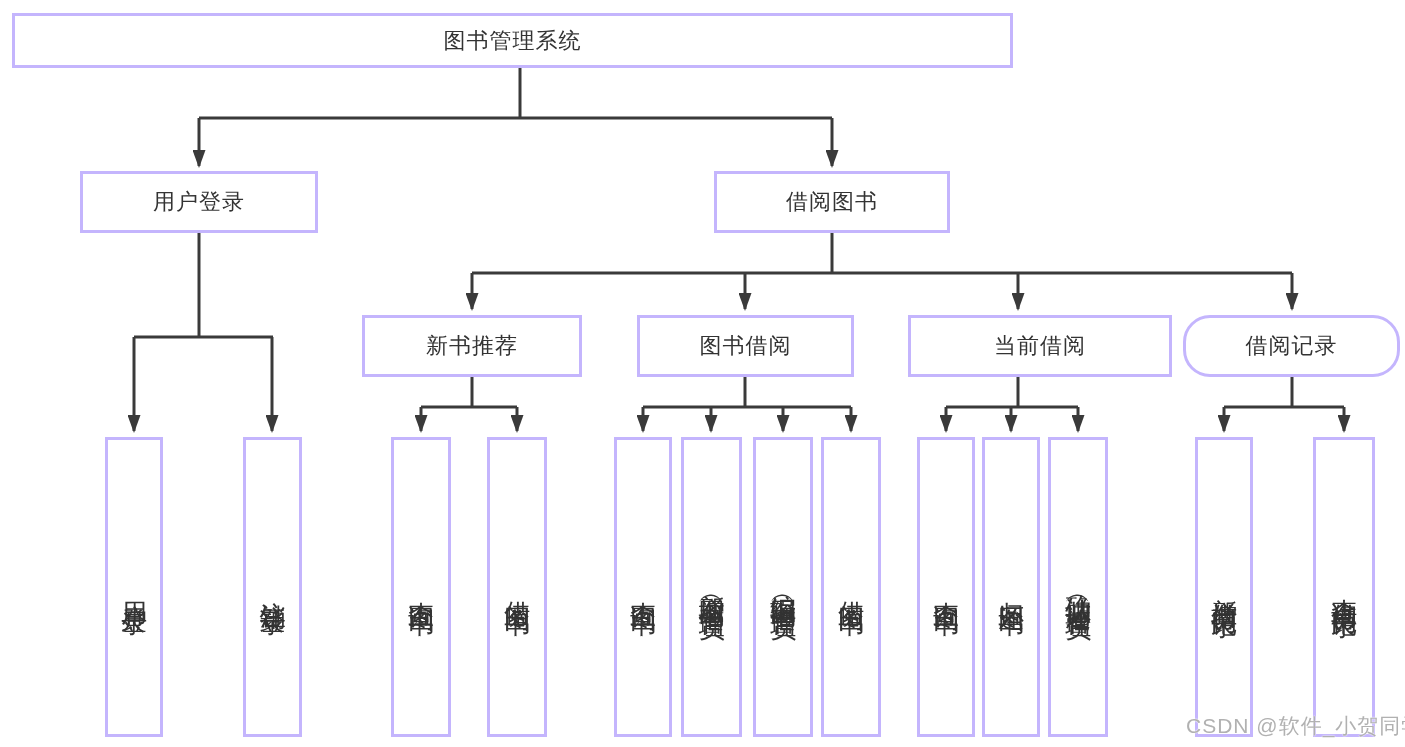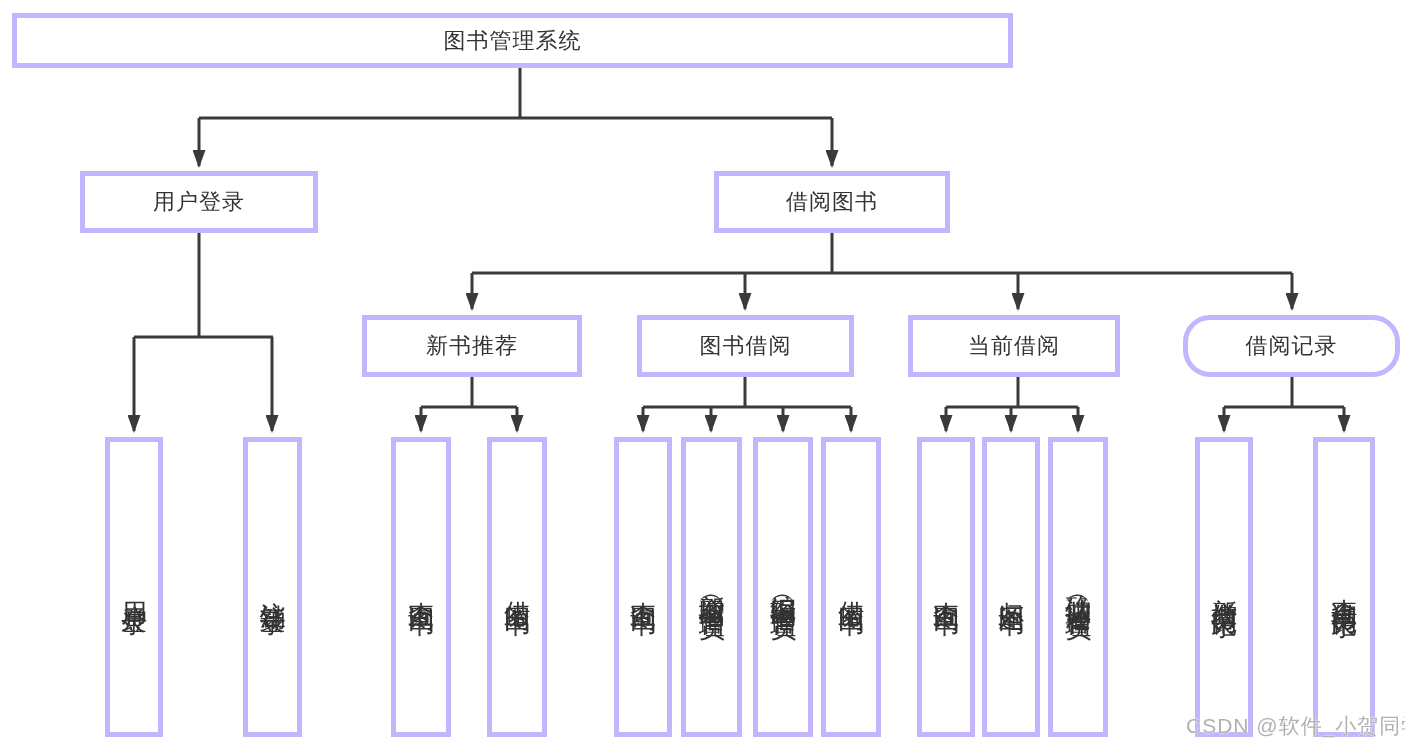--- a/index.html
+++ b/index.html
@@ -13,21 +13,21 @@
   }
   .connectors {
     position: absolute;
     left: 0; top: 0;
     width: 1405px; height: 747px;
     pointer-events: none;
   }
   .box {
     position: absolute;
     box-sizing: border-box;
-    border: 5px solid #c4b5fd;
+    border: 3px solid #c4b5fd;
     background: #ffffff;
     color: #333333;
     display: flex;
     align-items: center;
     justify-content: center;
     text-align: center;
   }
   .hlabel {
     font-size: 22px;
     letter-spacing: 1px;
@@ -107,21 +107,21 @@
     </g>
   </svg>
 
   <div class="box hlabel" style="left:12px; top:13px; width:1001px; height:55px;">图书管理系统</div>
 
   <div class="box hlabel" style="left:80px; top:171px; width:238px; height:62px;">用户登录</div>
   <div class="box hlabel" style="left:714px; top:171px; width:236px; height:62px;">借阅图书</div>
 
   <div class="box hlabel" style="left:637px; top:315px; width:217px; height:62px;">图书借阅</div>
   <div class="box hlabel" style="left:362px; top:315px; width:220px; height:62px;">新书推荐</div>
-  <div class="box hlabel" style="left:908px; top:315px; width:212px; height:62px;">当前借阅</div>
+  <div class="box hlabel" style="left:908px; top:315px; width:264px; height:62px;">当前借阅</div>
   <div class="box hlabel" style="left:1183px; top:315px; width:217px; height:62px;border-radius:27px;">借阅记录</div>
 
   <div class="box leaf" style="left:105px; top:437px; width:58px; height:300px;">用户登录</div>
   <div class="box leaf" style="left:243px; top:437px; width:59px; height:300px;">注销登录</div>
 
   <div class="box leaf" style="left:391px; top:437px; width:60px; height:300px;">查询图书</div>
   <div class="box leaf" style="left:487px; top:437px; width:60px; height:300px;">借阅图书</div>
 
   <div class="box leaf" style="left:614px; top:437px; width:58px; height:300px;">查询图书</div>
   <div class="box leaf" style="left:681px; top:437px; width:61px; height:300px;">新增图书（管理员）</div>

